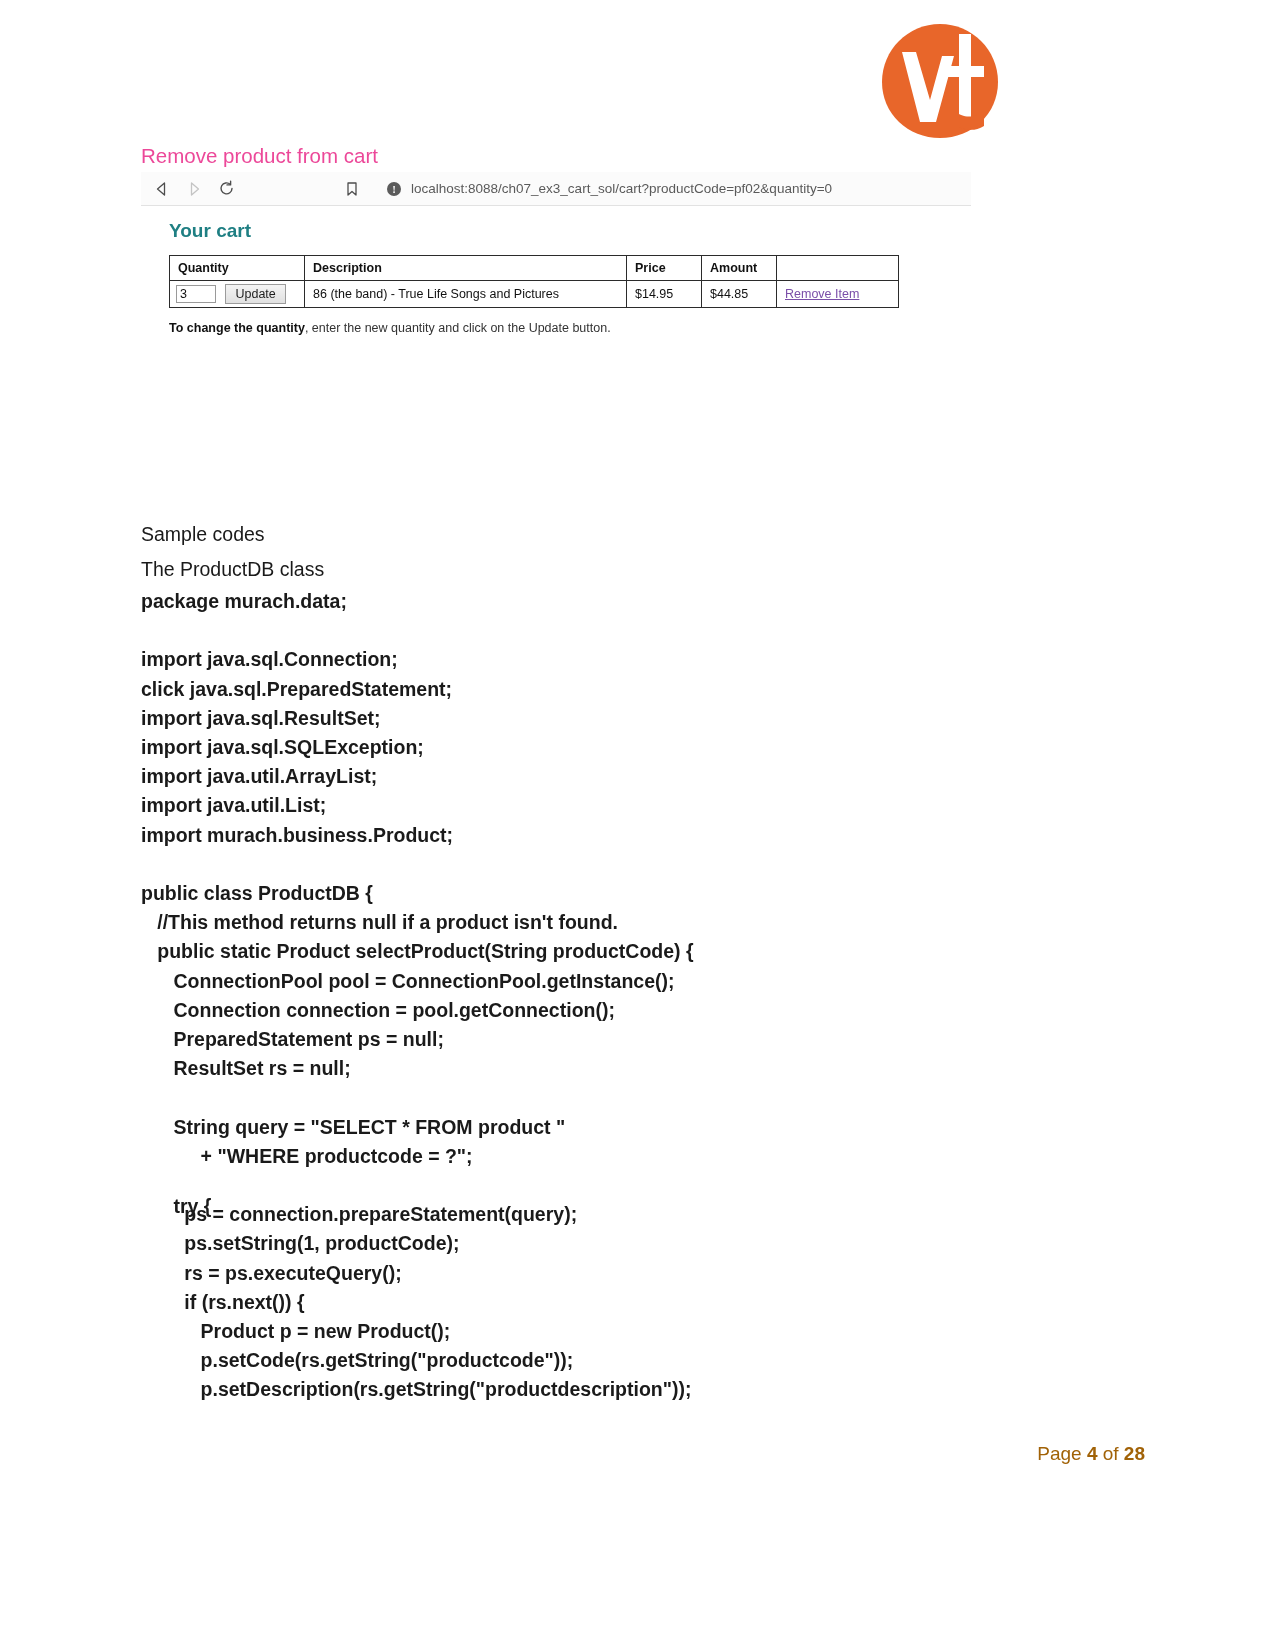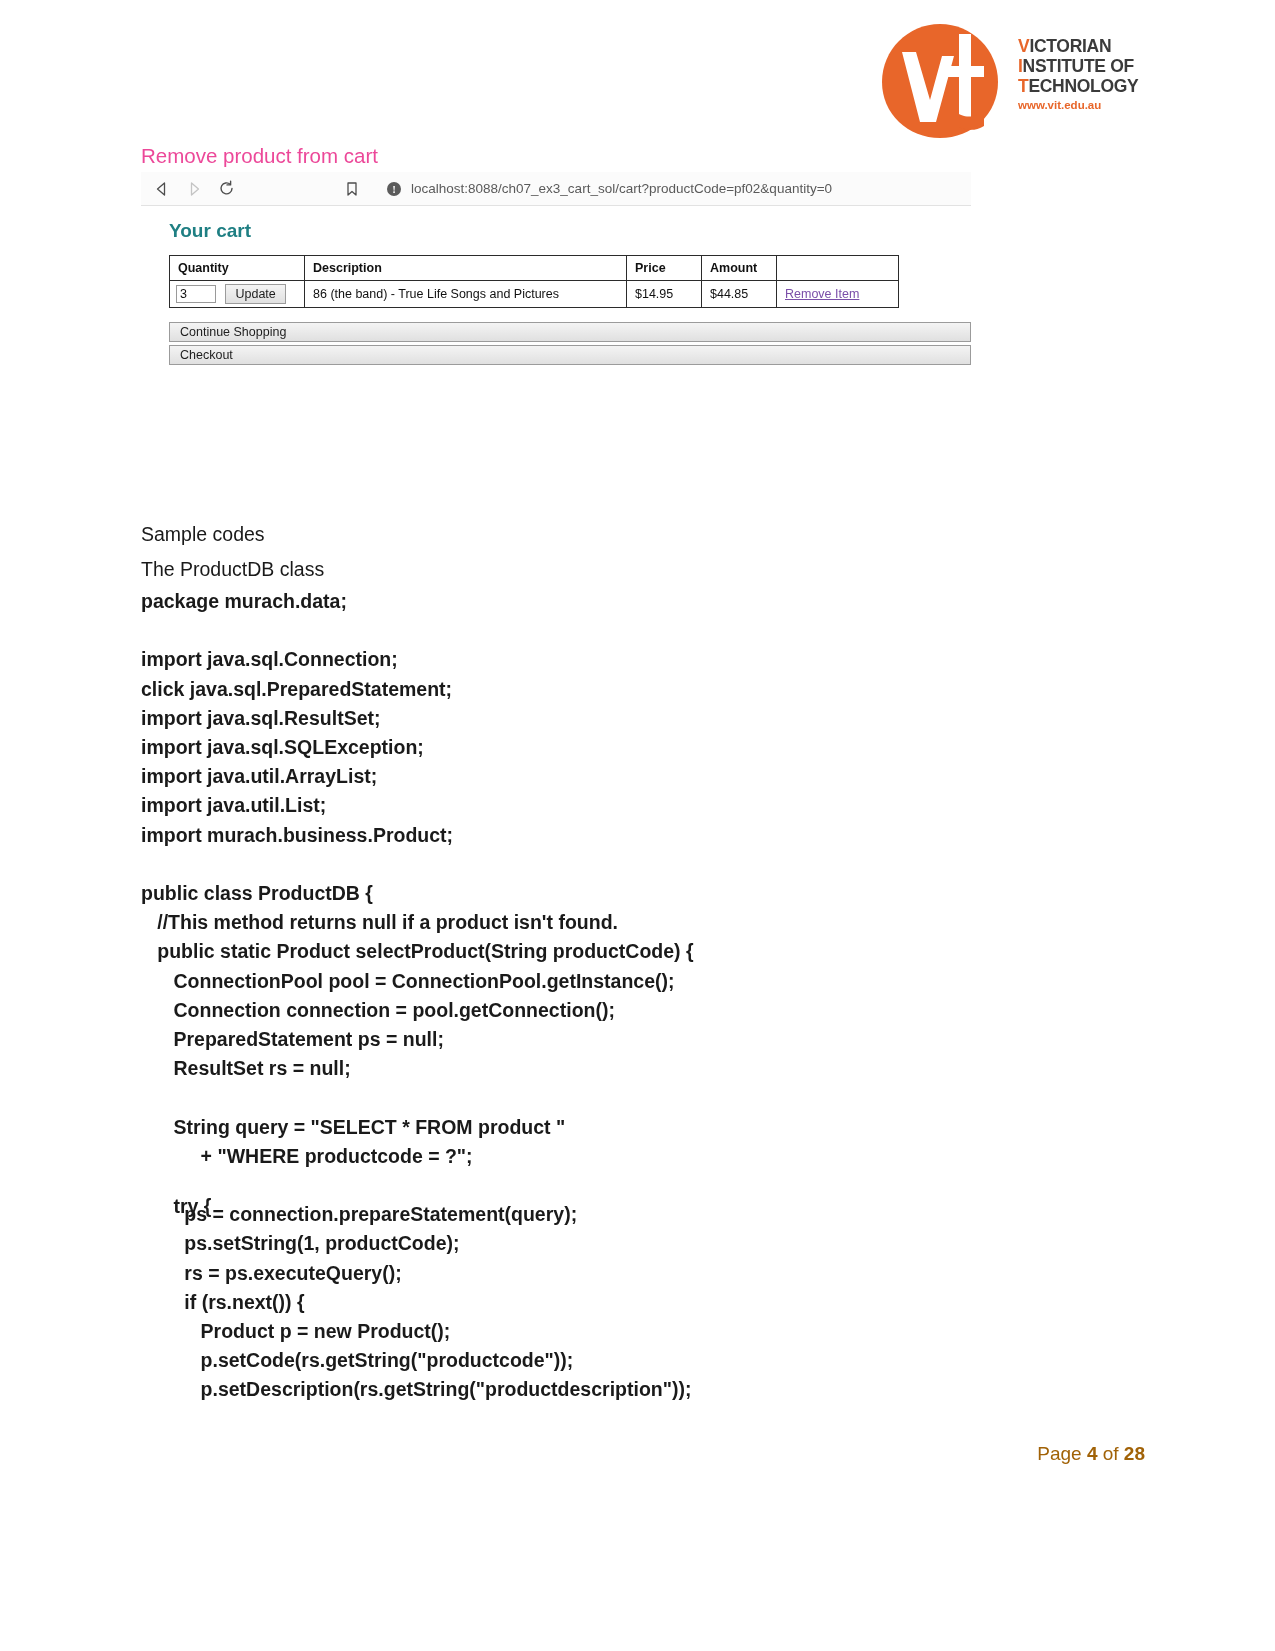--- a/index.html
+++ b/index.html
@@ -226,26 +226,20 @@
 
   <div class="logo-wrap">
     <div class="logo-mark">
       <svg viewBox="0 0 120 118" width="120" height="118" aria-hidden="true">
         <path d="M60 2 C92 2 118 28 118 60 C118 92 92 116 60 116 C28 116 2 92 2 60 C2 28 28 2 60 2 Z" fill="#e8662a"></path>
         <path d="M22 30 L36 30 L50 78 L62 34 L74 34 L56 100 L40 100 Z" fill="#ffffff"></path>
         <path d="M79 12 L91 12 L91 105 L79 105 Z" fill="#ffffff"></path>
         <path d="M68 44 L104 44 L104 55 L68 55 Z" fill="#ffffff"></path>
         <path d="M79 92 C79 92 92 100 104 88 L104 104 C92 112 79 105 79 105 Z" fill="#e8662a"></path>
       </svg>
-    </div>
-    <div class="logo-text">
-      <div class="logo-line"><span class="hl">V</span><span>ICTORIAN</span></div>
-      <div class="logo-line"><span class="hl">I</span><span>NSTITUTE OF</span></div>
-      <div class="logo-line"><span class="hl">T</span><span>ECHNOLOGY</span></div>
-      <div class="logo-url">www.vit.edu.au</div>
     </div>
   </div>
 
   <div class="doc-heading">Remove product from cart</div>
 
   <div class="shot">
 
     <div class="browser-bar">
       <div class="nav-ico">
         <svg width="16" height="16" viewBox="0 0 16 16">
@@ -296,25 +290,24 @@
             <td>86 (the band) - True Life Songs and Pictures</td>
             <td>$14.95</td>
             <td>$44.85</td>
             <td>
               <span class="remove-link">Remove Item</span>
             </td>
           </tr>
         </tbody>
       </table>
 
-
-      <div class="action-buttons">
-        <span class="btn-gray">Continue Shopping</span>
-        <span class="btn-gray">Checkout</span>
-      </div>
+      <div class="hint">
+        <b>To change the quantity</b><span>, enter the new quantity and click on the Update button.</span>
+      </div>
+
     </div>
   </div>
 
   <div class="txt plain" style="top:523px;">Sample codes</div>
   <div class="txt plain" style="top:558px;">The ProductDB class</div>
 
   <div id="code-block">
       <div class="txt code" style="top: 590px;">package murach.data;</div>
       <div class="txt code" style="top: 648.4px;">import java.sql.Connection;</div>
       <div class="txt code" style="top: 677.6px;">click java.sql.PreparedStatement;</div>

